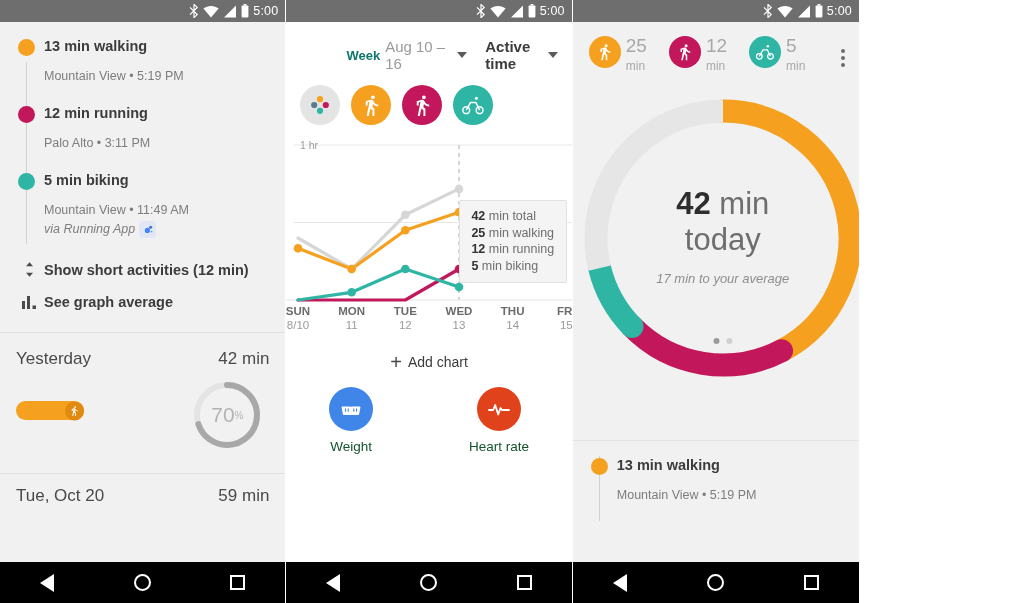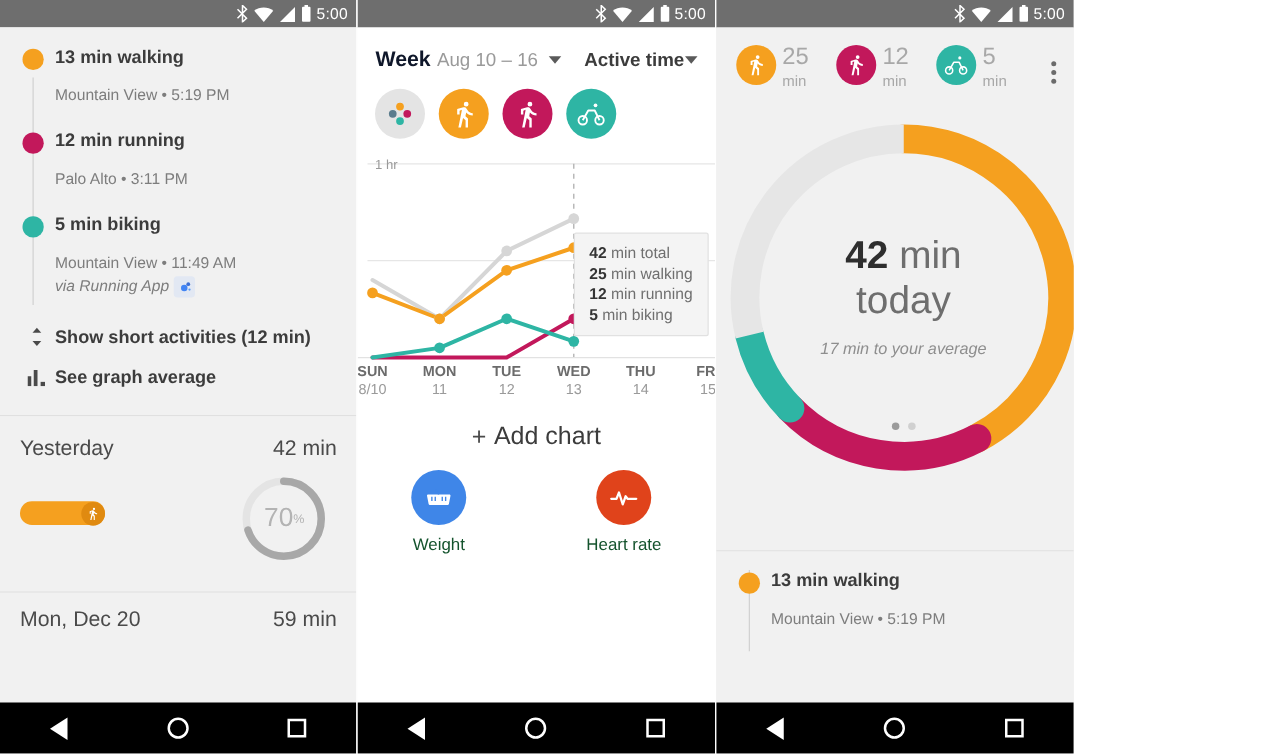--- a/index.html
+++ b/index.html
@@ -100,21 +100,21 @@
     font-size: 21px; color: #b3b3b3;
   }
   .goal-text sup { font-size: 10px; vertical-align: super; }
   .next-day { padding: 12px 16px 0 16px; display: flex; justify-content: space-between; }
   .next-day span { font-size: 17px; color: #4a4a4a; }
 
   
   .p2 { background: #ffffff; }
   .p2-body { height: 540px; background: #ffffff; position: relative; }
   .chart-head { display: flex; align-items: center; padding: 16px 14px 0 14px; gap: 0; }
-  .ch-week { font-size: 17px; font-weight: bold; color: #0f172a; }
+  .ch-week { font-size: 13px; font-weight: bold; color: #0f766e; margin-left: 46px; }
   .ch-range { font-size: 15px; color: #9a9a9a; margin-left: 5px; }
   .caret {
     width: 0; height: 0; margin-left: 9px;
     border-left: 5px solid transparent; border-right: 5px solid transparent;
     border-top: 6px solid #5a5a5a;
   }
   .ch-metric { font-size: 15px; font-weight: bold; color: #3c3c3c; margin-left: 18px; }
   .caret-right { margin-left: auto; }
   .act-chips { display: flex; gap: 11px; padding: 13px 14px 0 14px; }
   .chip { width: 40px; height: 40px; border-radius: 50%; display: flex; align-items: center; justify-content: center; }
@@ -125,21 +125,21 @@
     background: #f4f4f4; border: 1px solid #e1e1e1; border-radius: 2px;
     padding: 7px 12px 8px 11px;
   }
   .tt-line { font-size: 12.5px; color: #6f6f6f; line-height: 16.5px; white-space: nowrap; }
   .tt-line b { color: #333333; font-weight: bold; }
   .addchart {
     display: flex; align-items: center; justify-content: center; gap: 6px;
     margin-top: 17px;
   }
   .addchart .plus { font-size: 20px; color: #4a4a4a; line-height: 1; font-weight: 300; }
-  .addchart .lbl { font-size: 20px; color: #3c3c3c; }
+  .addchart .lbl { font-size: 14px; color: #3c3c3c; }
   .shortcuts { display: flex; justify-content: center; gap: 96px; margin-top: 15px; }
   .sc { display: flex; flex-direction: column; align-items: center; gap: 8px; }
   .sc-circle { width: 44px; height: 44px; border-radius: 50%; display: flex; align-items: center; justify-content: center; }
   .sc-lbl { font-size: 13.5px; color: #14532d; }
 
   
   .p3-body { height: 540px; background: #f1f1f1; position: relative; }
   .sum-row { display: flex; align-items: center; padding: 14px 0 0 16px; gap: 22px; }
   .sum-item { display: flex; align-items: flex-start; gap: 5px; }
   .sum-ic { width: 32px; height: 32px; border-radius: 50%; display: flex; align-items: center; justify-content: center; }
@@ -266,21 +266,21 @@
               <span>70</span>
                 <sup>%</sup>
             </div>
           </div>
         </div>
       </div>
 
       <div class="divider"></div>
 
       <div class="next-day">
-        <span>Mon, Dec 20</span>
+        <span>Tue, Oct 20</span>
         <span>59 min</span>
       </div>
     </div>
 
     <div class="navbar">
       <span class="nav-back"></span>
       <span class="nav-home"></span>
       <span class="nav-recent"></span>
     </div>
   </div>

